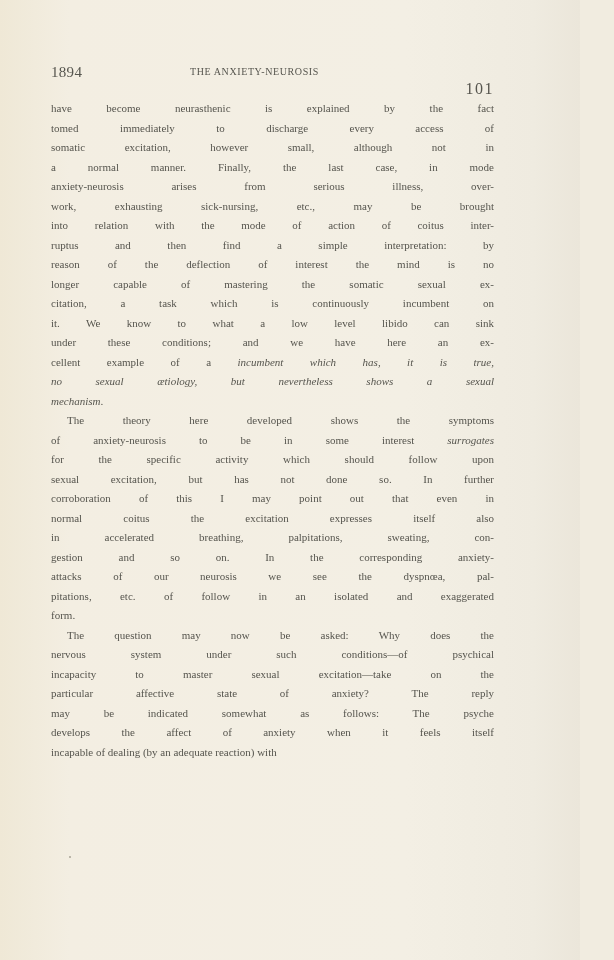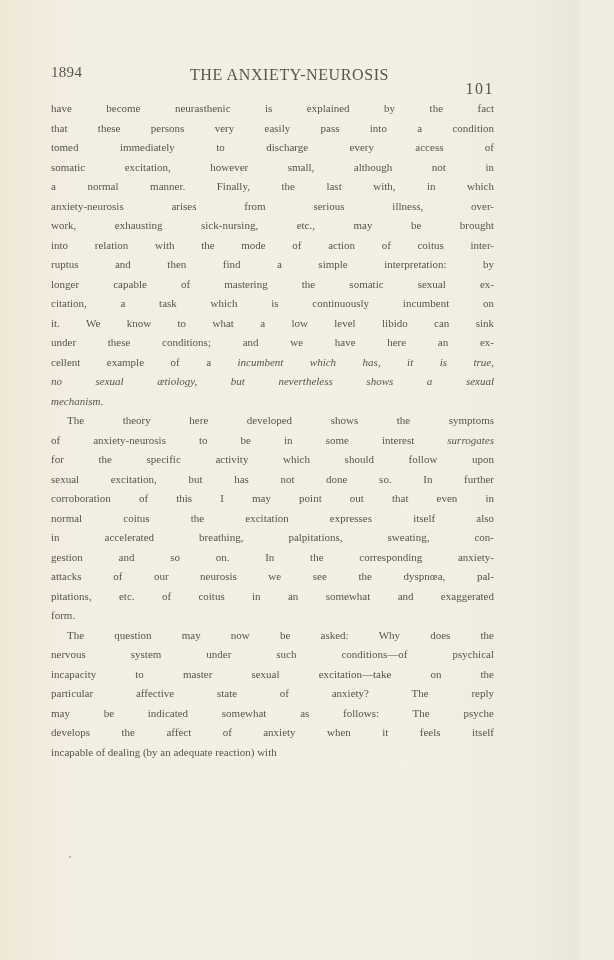--- a/index.html
+++ b/index.html
@@ -32,21 +32,21 @@
       position: absolute;
       left: 0;
       top: 0;
       font-size: 15px;
       letter-spacing: 0.3px;
     }
     .rh-title {
       position: absolute;
       left: 139px;
       top: 2px;
-      font-size: 16px;
+      font-size: 10px;
       letter-spacing: 0.6px;
     }
     .rh-page {
       position: absolute;
       right: 0;
       top: 16px;
       font-size: 16px;
       letter-spacing: 1.5px;
     }
     .body-text {
@@ -89,47 +89,47 @@
 <div class="page">
   <div class="running-head">
     <span class="rh-year">1894</span>
     <span class="rh-title">THE ANXIETY-NEUROSIS</span>
     <span class="rh-page">101</span>
   </div>
 
   <div class="body-text" id="body-text">
       <div>
         <span class="line"><span>have become neurasthenic is explained by the fact</span></span>
-        <span class="line"><span>that these persons very easily pass into a condition</span></span>
         <span class="line"><span>tomed immediately to discharge every access of</span></span>
         <span class="line"><span>somatic excitation, however small, although not in</span></span>
-        <span class="line"><span>a normal manner.  Finally, the last with, in which</span></span>
+        <span class="line"><span>a normal manner.  Finally, the last case, in mode</span></span>
         <span class="line"><span>anxiety-neurosis arises from serious illness, over-</span></span>
         <span class="line"><span>work, exhausting sick-nursing, etc., may be brought</span></span>
         <span class="line"><span>into relation with the mode of action of coitus inter-</span></span>
         <span class="line"><span>ruptus and then find a simple interpretation: by</span></span>
+        <span class="line"><span>reason of the deflection of interest the mind is no</span></span>
         <span class="line"><span>longer capable of mastering the somatic sexual ex-</span></span>
         <span class="line"><span>citation, a task which is continuously incumbent on</span></span>
         <span class="line"><span>it.  We know to what a low level libido can sink</span></span>
         <span class="line"><span>under these conditions; and we have here an ex-</span></span>
         <span class="line"><span>cellent example of a </span><span class="it">incumbent which has, it is true,</span></span>
         <span class="line"><span class="it">no sexual ætiology, but nevertheless shows a sexual</span></span>
         <span class="line last"><span class="it">mechanism</span><span>.</span></span>
       </div>
       <div>
         <span class="line indent"><span>The theory here developed shows the symptoms</span></span>
         <span class="line"><span>of anxiety-neurosis to be in some interest </span><span class="it">surrogates</span></span>
         <span class="line"><span>for the specific activity which should follow upon</span></span>
         <span class="line"><span>sexual excitation, but has not done so.  In further</span></span>
         <span class="line"><span>corroboration of this I may point out that even in</span></span>
         <span class="line"><span>normal coitus the excitation expresses itself also</span></span>
         <span class="line"><span>in accelerated breathing, palpitations, sweating, con-</span></span>
         <span class="line"><span>gestion and so on.  In the corresponding anxiety-</span></span>
         <span class="line"><span>attacks of our neurosis we see the dyspnœa, pal-</span></span>
-        <span class="line"><span>pitations, etc. of coitus in an somewhat and exaggerated</span></span>
+        <span class="line"><span>pitations, etc. of follow in an isolated and exaggerated</span></span>
         <span class="line last"><span>form.</span></span>
       </div>
       <div>
         <span class="line indent"><span>The question may now be asked: Why does the</span></span>
         <span class="line"><span>nervous system under such conditions—of psychical</span></span>
         <span class="line"><span>incapacity to master sexual excitation—take on the</span></span>
         <span class="line"><span>particular affective state of anxiety?  The reply</span></span>
         <span class="line"><span>may be indicated somewhat as follows: The psyche</span></span>
         <span class="line"><span>develops the affect of anxiety when it feels itself</span></span>
         <span class="line last"><span>incapable of dealing (by an adequate reaction) with</span></span>

